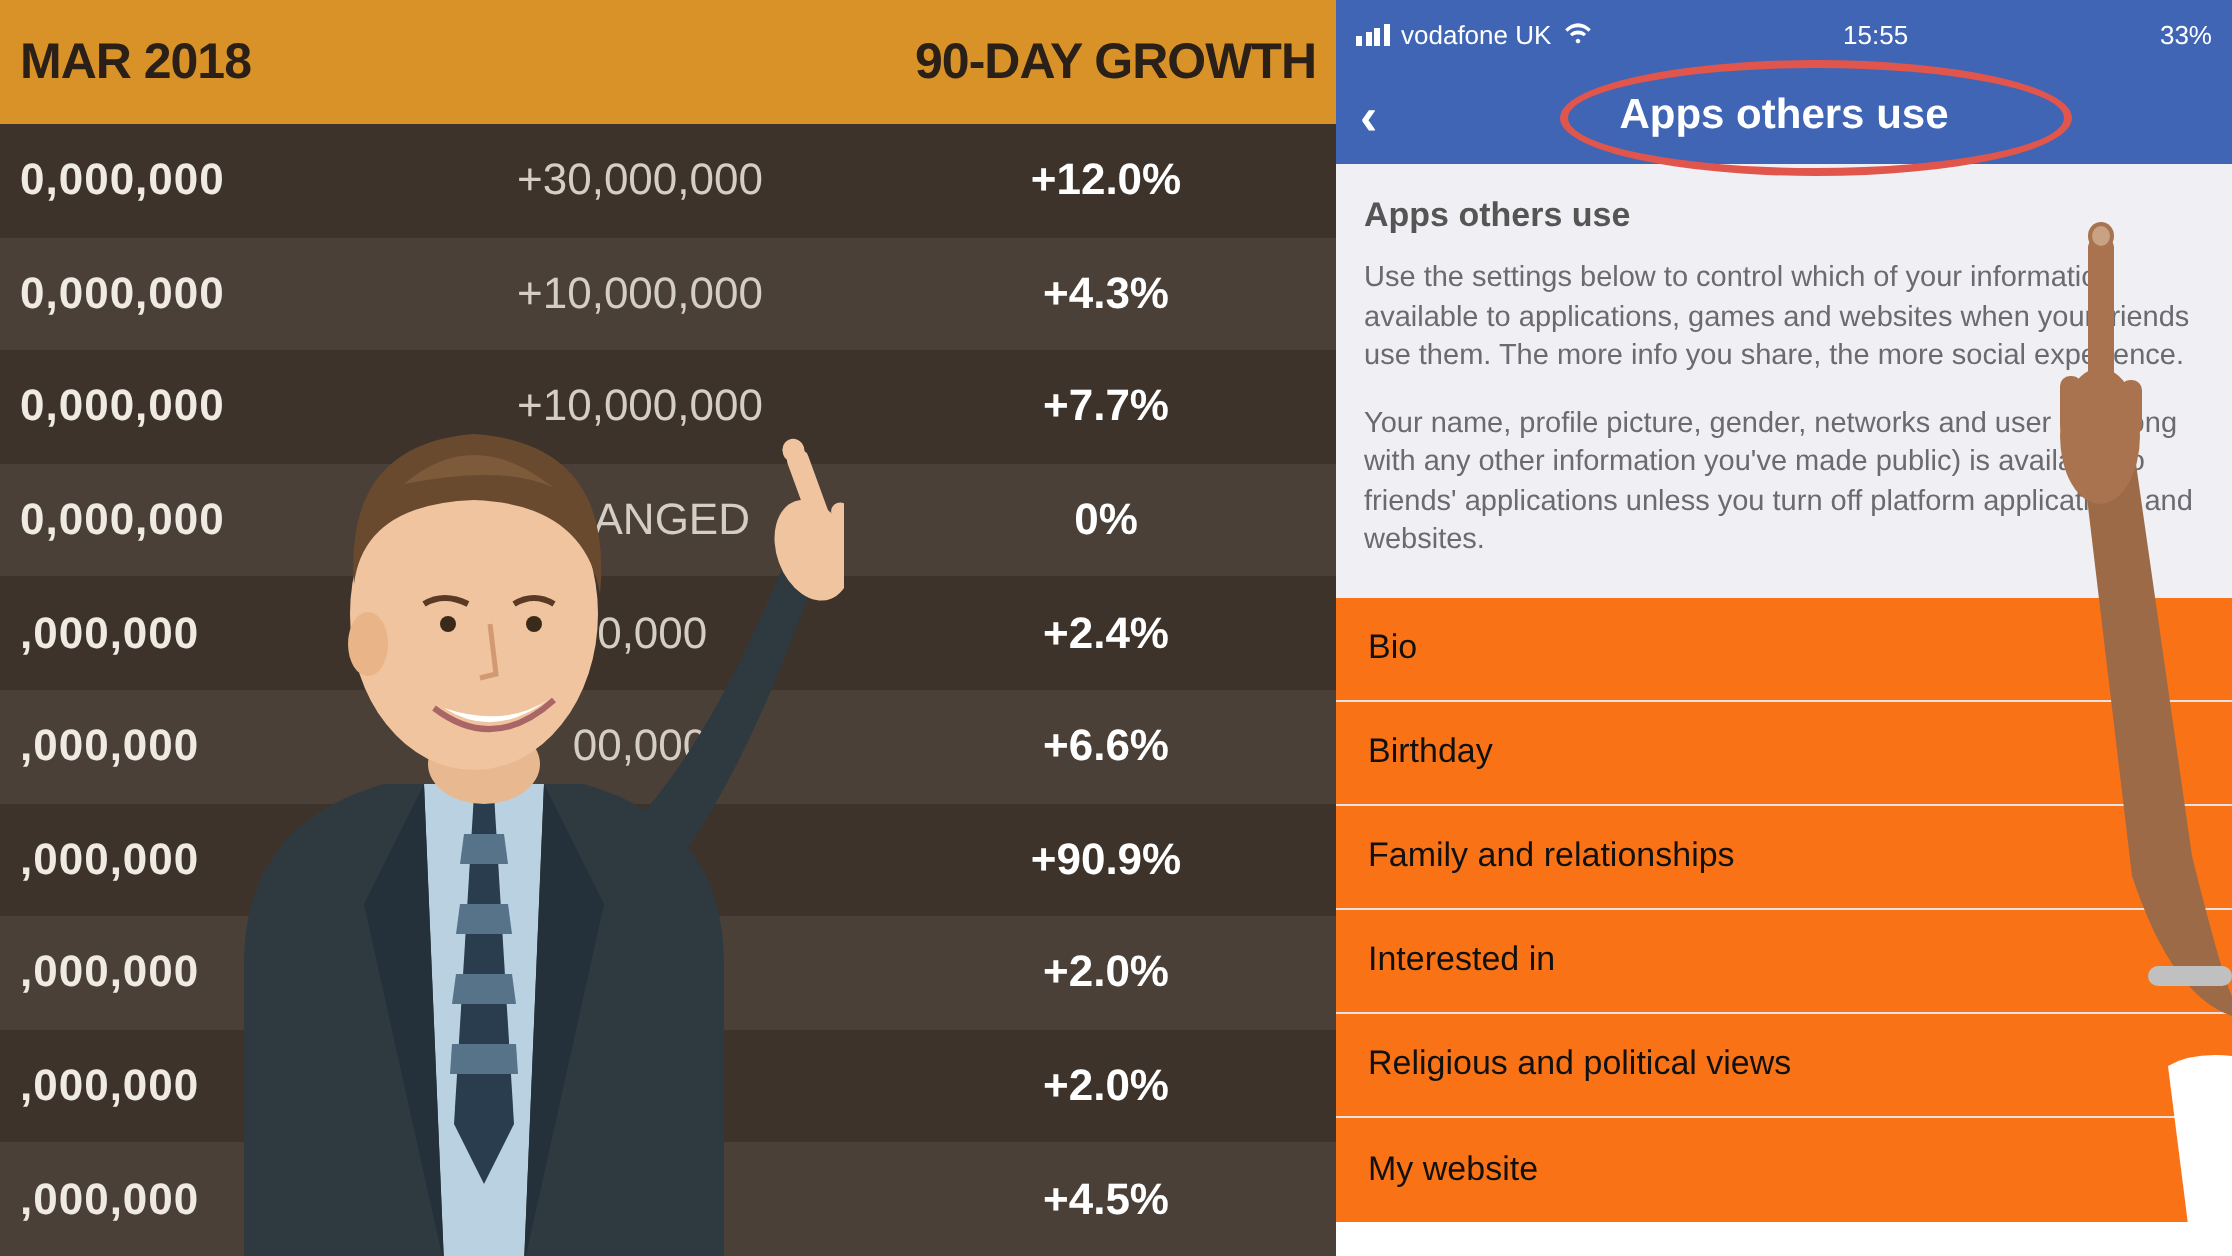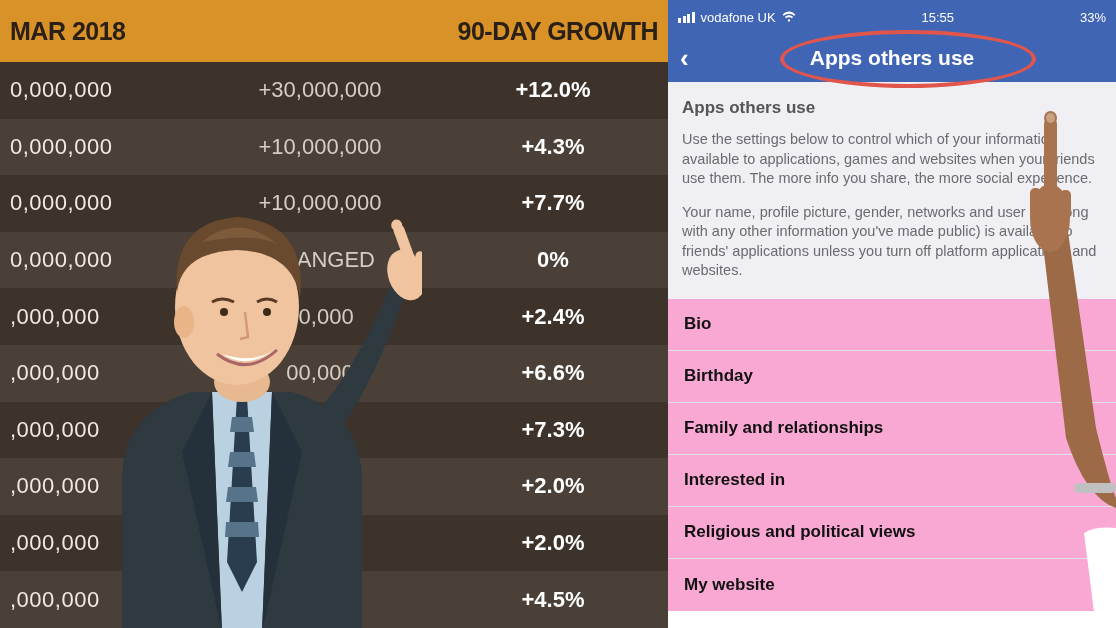--- a/index.html
+++ b/index.html
@@ -9,21 +9,21 @@
     
     .stats { width:668px; height:628px; background:#3d332b; display:flex; flex-direction:column; }
     .stats-header { height:62px; background:#d99227; display:flex; align-items:center; font-family:"Arial Black","Impact",sans-serif; font-weight:900; color:#2a2018; font-size:25px; letter-spacing:-0.5px; }
     .stats-header .col1 { width:200px; padding-left:10px; }
     .stats-header .col2 { width:240px; text-align:center; }
     .stats-header .col3 { flex:1; text-align:right; padding-right:10px; }
     .rows { flex:1; display:flex; flex-direction:column; }
     .row { flex:1; display:flex; align-items:center; color:#efeae2; font-size:22px; }
     .row:nth-child(odd){ background:#3d332b; }
     .row:nth-child(even){ background:#4a4038; }
-    .row .c1 { width:200px; padding-left:10px; font-weight:400; letter-spacing:0.5px; }
+    .row .c1 { width:200px; padding-left:10px; font-weight:700; letter-spacing:0.5px; }
     .row .c2 { width:240px; text-align:center; font-weight:400; color:#d5cec5; }
     .row .c3 { flex:1; text-align:center; font-weight:700; color:#fff; padding-right:2px; }
 
     
     .phone { position:relative; width:448px; height:628px; background:#fff; font-family:-apple-system,"Helvetica Neue",sans-serif; }
     .statusbar { height:28px; background:#4065b4; color:#fff; font-size:13px; display:flex; align-items:center; padding:17px 10px; justify-content:space-between; }
     .sb-left { display:flex; align-items:center; gap:6px; }
     .sb-right { display:flex; align-items:center; gap:4px; }
     .bars { display:inline-flex; align-items:flex-end; gap:1.5px; }
     .bars i { width:3px; background:#fff; display:inline-block; }
@@ -34,21 +34,21 @@
     .back { font-size:26px; font-weight:600; line-height:1; cursor:pointer; }
     .navtitle { position:absolute; left:0; right:0; text-align:center; font-size:21px; font-weight:600; pointer-events:none; }
 
     .circle { position:absolute; top:30px; left:112px; width:256px; height:58px; border:4px solid #e0554c; border-radius:50%/50%; pointer-events:none; }
 
     .section { background:#efeff4; padding:16px 14px 18px 14px; }
     .section h2 { font-size:17px; font-weight:600; color:#555; margin-bottom:12px; }
     .section p { font-size:14.5px; color:#6a6a6f; line-height:1.35; margin-bottom:14px; }
     .section p:last-child { margin-bottom:0; }
 
-    .list { background:#f9a8d4;font-weight:bold; }
+    .list { background:#f97316; }
     .item { height:52px; display:flex; align-items:center; padding:0 16px; font-size:17px; color:#111; border-bottom:1px solid #e2e2e6; cursor:pointer; }
     .item:last-child { border-bottom:none; }
 
     
     .man { position:absolute; left:62px; top:132px; width:360px; height:500px; pointer-events:none; }
     .arm { position:absolute; right:0; bottom:0; width:170px; height:540px; pointer-events:none; }
 
   </style>
 </head>
 <body>
@@ -87,21 +87,21 @@
           <div class="c3">+2.4%</div>
         </div>
         <div class="row">
           <div class="c1">,000,000</div>
           <div class="c2">00,000</div>
           <div class="c3">+6.6%</div>
         </div>
         <div class="row">
           <div class="c1">,000,000</div>
           <div class="c2"></div>
-          <div class="c3">+7.3%</div>
+          <div class="c3">+90.9%</div>
         </div>
         <div class="row">
           <div class="c1">,000,000</div>
           <div class="c2"></div>
           <div class="c3">+2.0%</div>
         </div>
         <div class="row">
           <div class="c1">,000,000</div>
           <div class="c2"></div>
           <div class="c3">+2.0%</div>

